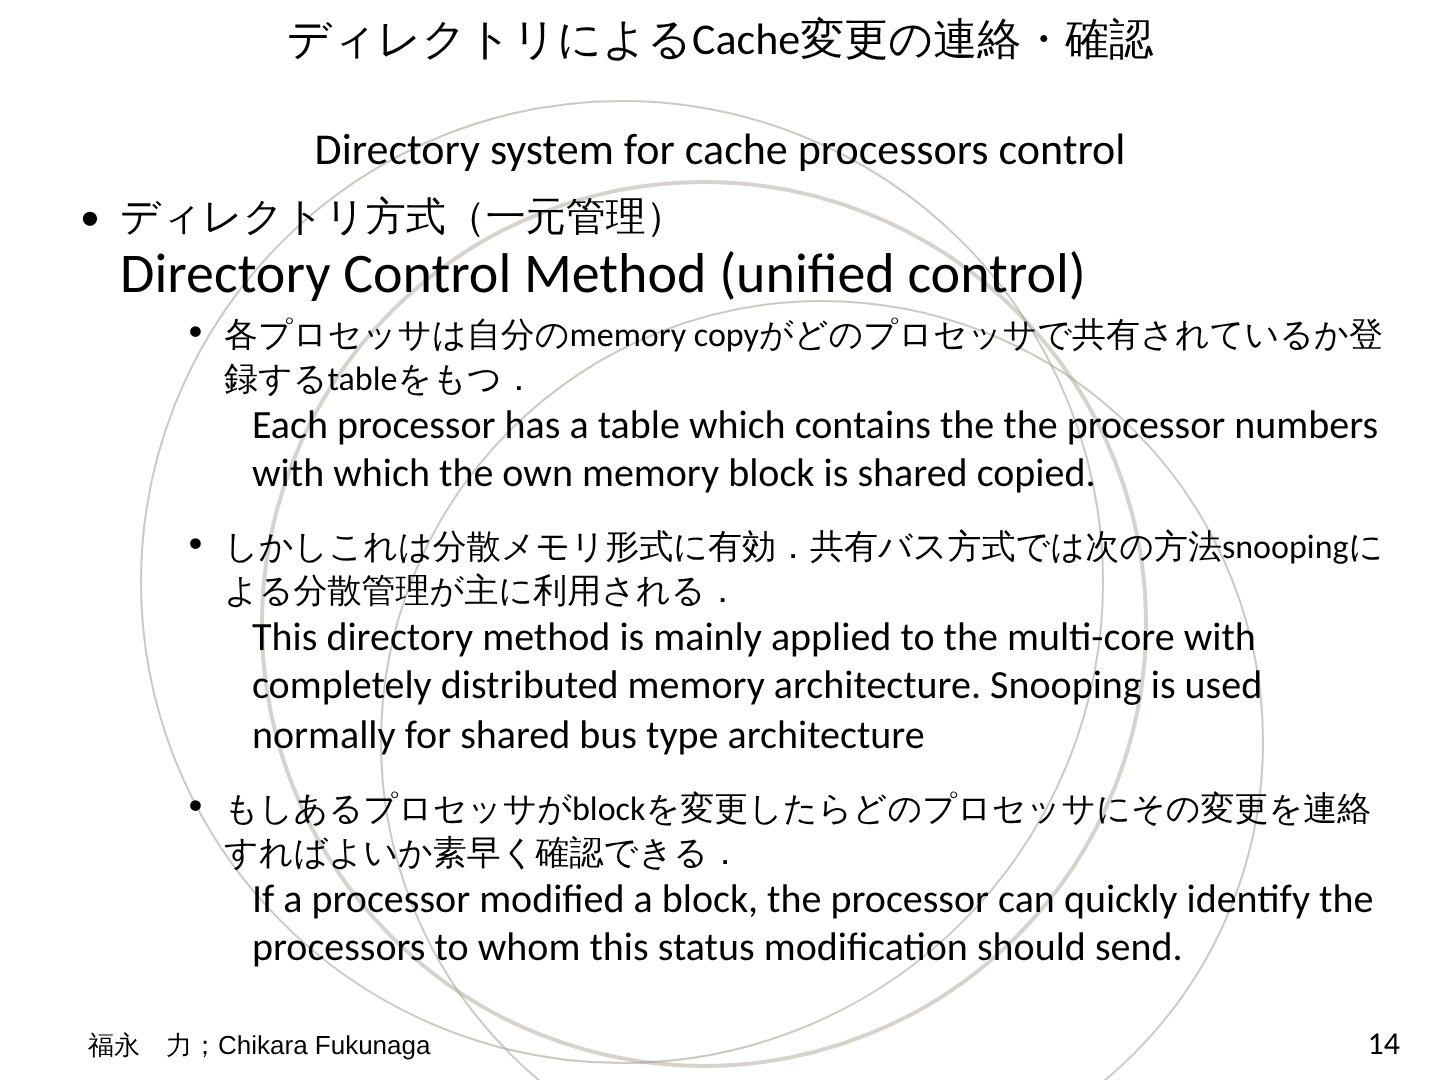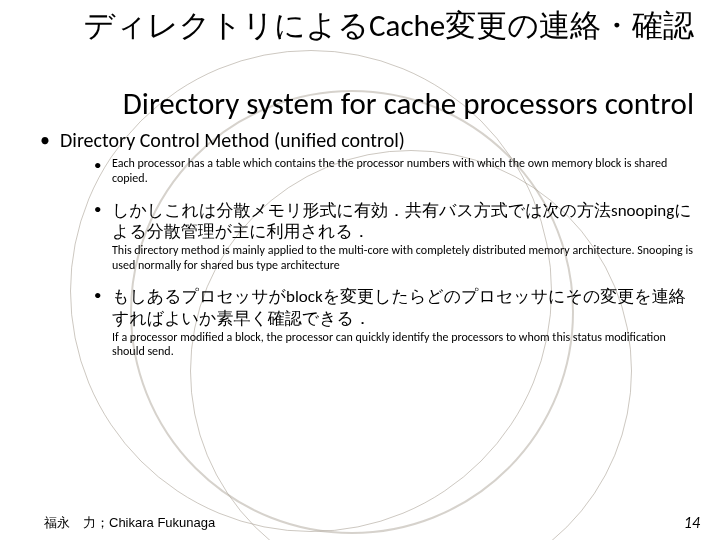--- a/index.html
+++ b/index.html
@@ -24,22 +24,22 @@
   .c3 { width: 440px; height: 440px; left: 190px; top: 150px; }
 
   .slide {
     position: relative;
     width: 720px;
     height: 540px;
     box-sizing: border-box;
     padding: 6px 26px 0 26px;
   }
   .title {
-    text-align: right;
-    font-size: 31px;
+    text-align: center;
+    font-size: 22px;
     line-height: 1.25;
     margin: 0 0 8px 0;
     font-weight: 400;
   }
   ul { margin: 0; padding: 0; list-style: none; }
   .lvl1 { padding-left: 6px; }
   .lvl1 > li {
     position: relative;
     padding-left: 28px;
     font-size: 20px;
@@ -48,83 +48,85 @@
   }
   .lvl1 > li::before {
     content: "•";
     position: absolute;
     left: 8px;
     top: 0;
     font-size: 20px;
   }
   .lvl1-sub {
     display: block;
-    font-size: 20px;
+    font-size: 28px;
     line-height: 1.2;
     margin-top: -2px;
   }
   .lvl2 { padding-left: 32px; margin-top: 4px; }
   .lvl2 > li {
     position: relative;
     padding-left: 20px;
     font-size: 17px;
     line-height: 1.28;
     margin-bottom: 14px;
   }
   .lvl2 > li::before {
     content: "•";
     position: absolute;
     left: 2px;
     top: 0;
     font-size: 15px;
   }
   .lvl2-sub {
     display: block;
-    font-size: 12px;
+    font-size: 20px;
     line-height: 1.22;
     margin-top: 0;
+    margin-left: 14px;
   }
   .footer-center {
     position: absolute;
     bottom: 8px;
     width: 720px;
     left: 0;
     font-size: 13px;
     font-family: "MS PGothic", "Meiryo", sans-serif;
     padding-left: 44px;
   }
   .page-num {
     position: absolute;
     bottom: 8px;
     right: 20px;
     font-size: 16px;
-    font-style: italic;
   }
 </style>
 </head>
 <body>
 
 <div class="bg-circle c1"></div>
 <div class="bg-circle c2"></div>
 <div class="bg-circle c3"></div>
 
 <div class="slide">
 
   <div class="title">
     <span>ディレクトリによるCache変更の連絡・確認</span><br>
     <br>
     <span>Directory system for  cache processors control</span>
   </div>
 
   <ul class="lvl1">
     <li>
+      <span>ディレクトリ方式（一元管理）</span>
       <span class="lvl1-sub">Directory Control Method (unified control)</span>
 
       <ul class="lvl2">
         <li>
+          <span>各プロセッサは自分のmemory copyがどのプロセッサで共有されているか登録するtableをもつ．</span>
           <span class="lvl2-sub">Each processor has a table which contains the the processor numbers with which the own memory block is shared copied.</span>
         </li>
         <li>
           <span>しかしこれは分散メモリ形式に有効．共有バス方式では次の方法snoopingによる分散管理が主に利用される．</span>
           <span class="lvl2-sub">This directory method is mainly applied to the multi-core with completely distributed memory architecture. Snooping is used normally for shared bus type architecture</span>
         </li>
         <li>
           <span>もしあるプロセッサがblockを変更したらどのプロセッサにその変更を連絡すればよいか素早く確認できる．</span>
           <span class="lvl2-sub">If a processor modified a  block, the processor can quickly identify the processors to whom this status modification should send.</span>
         </li>

